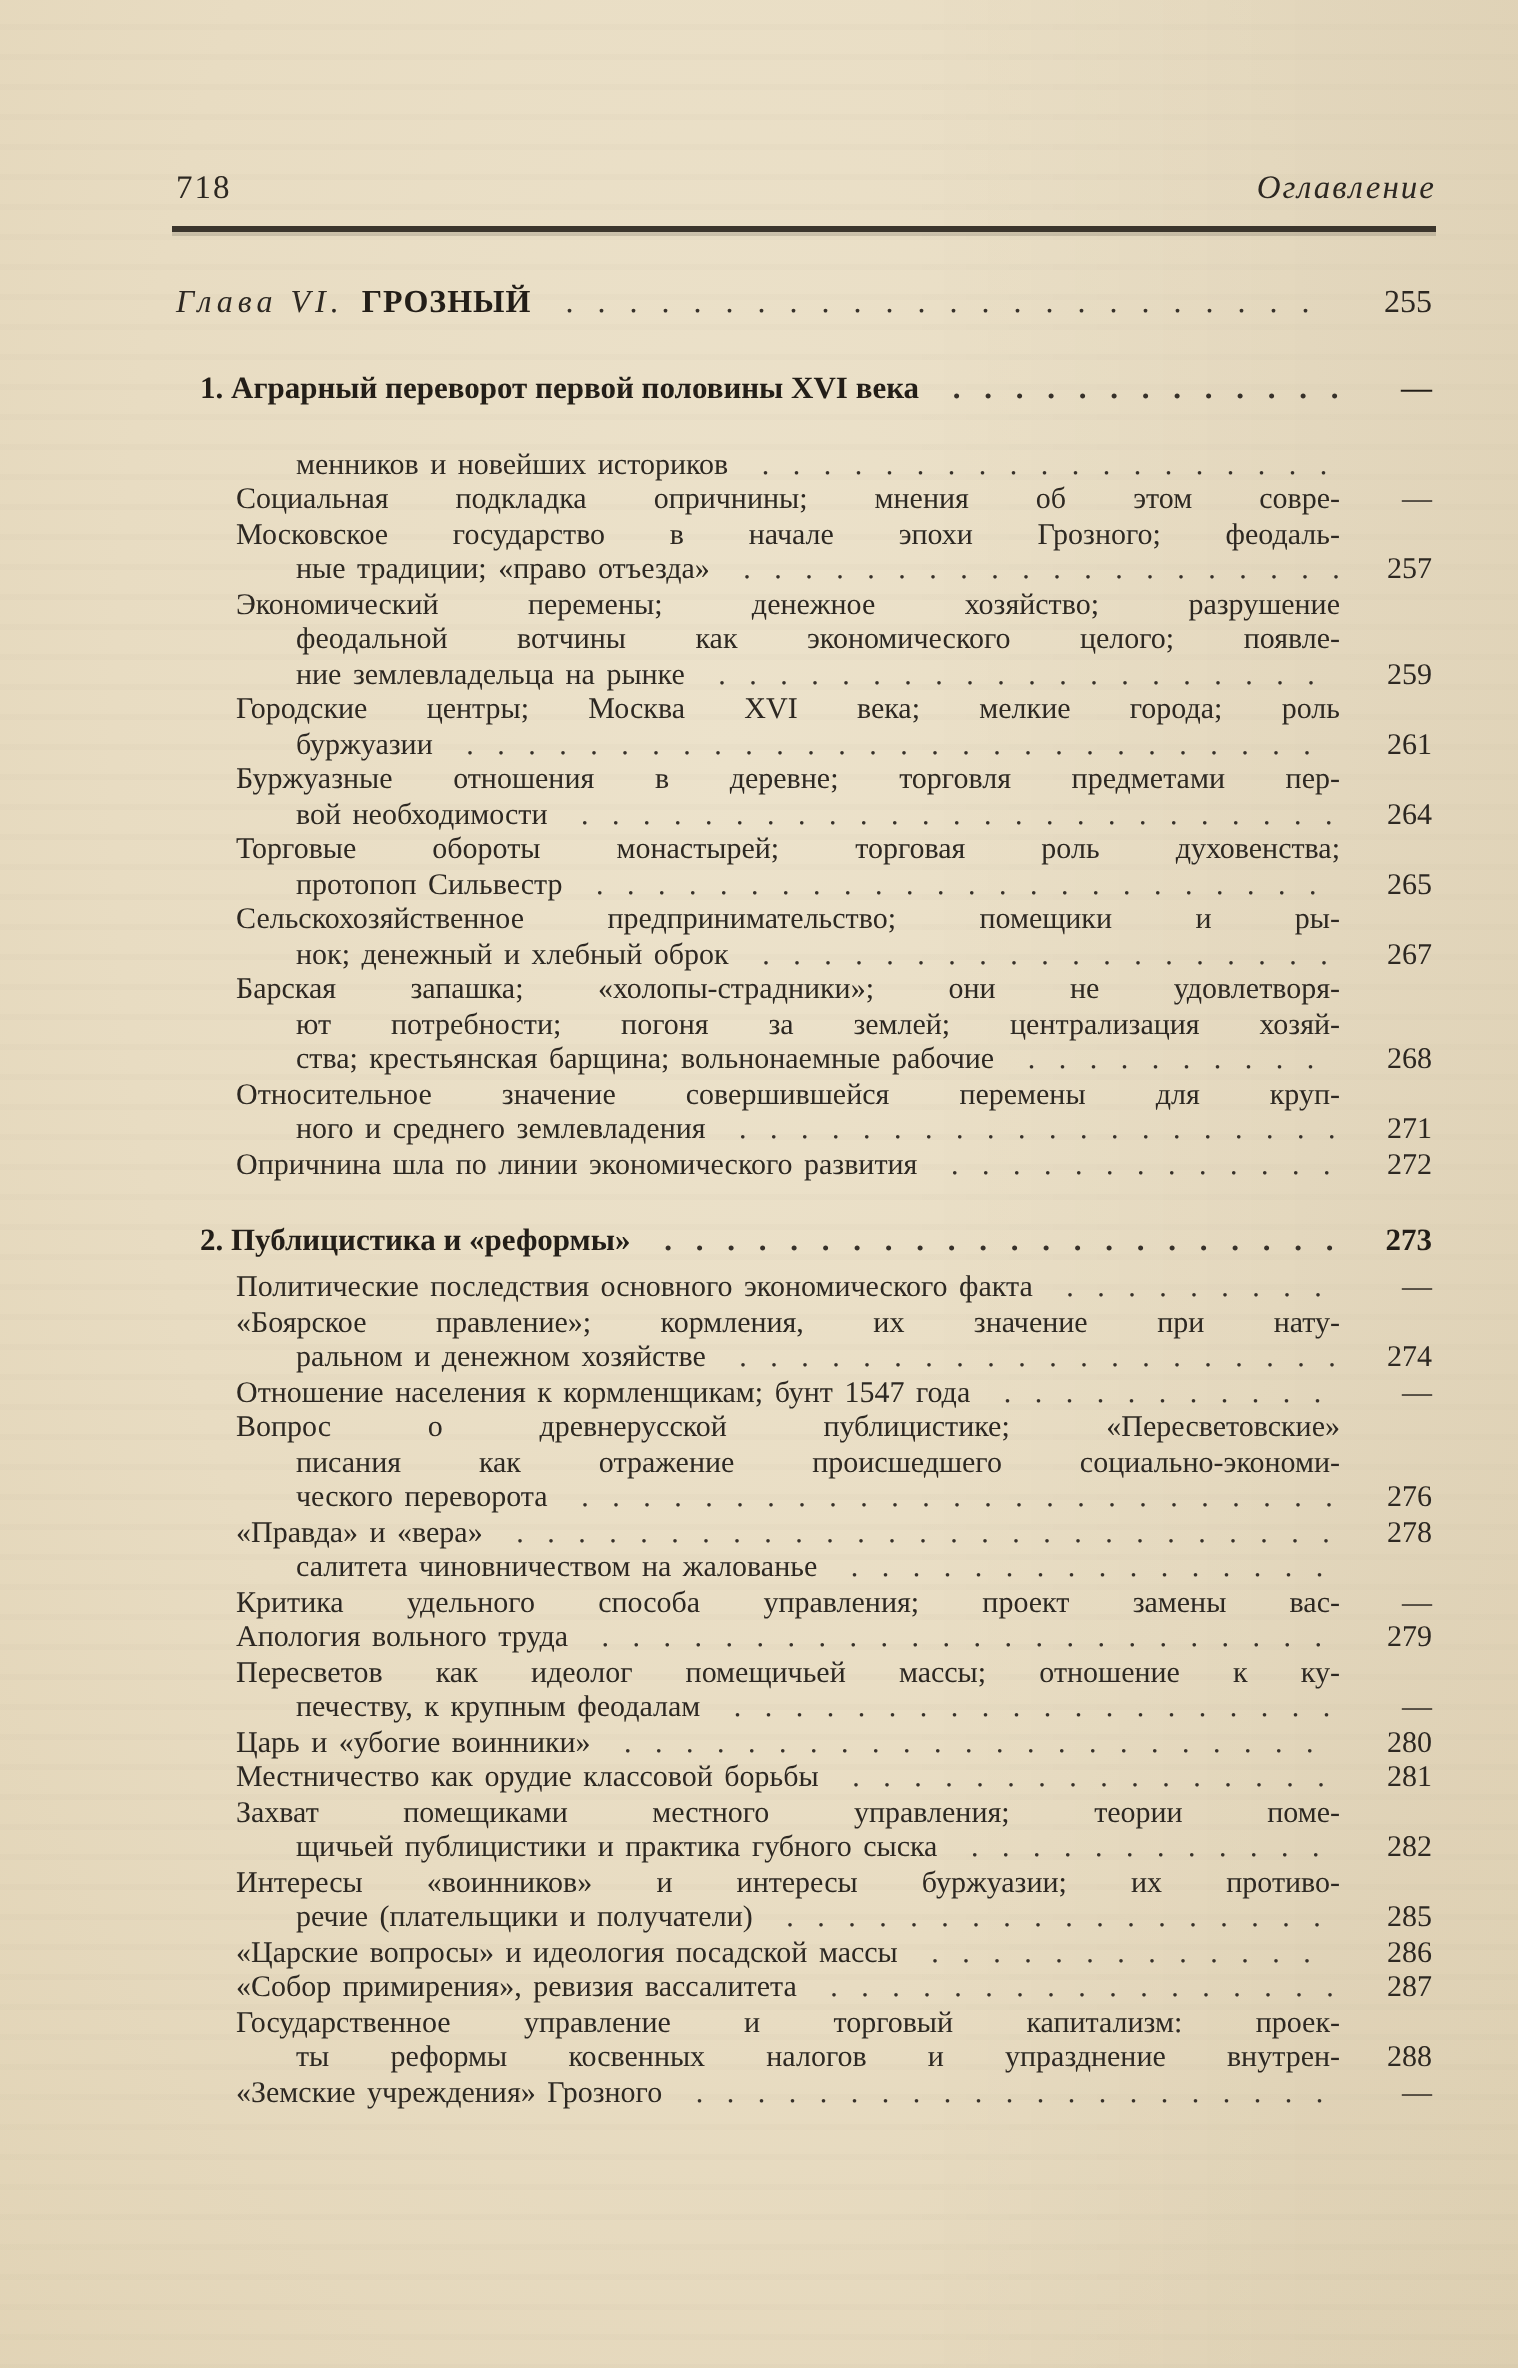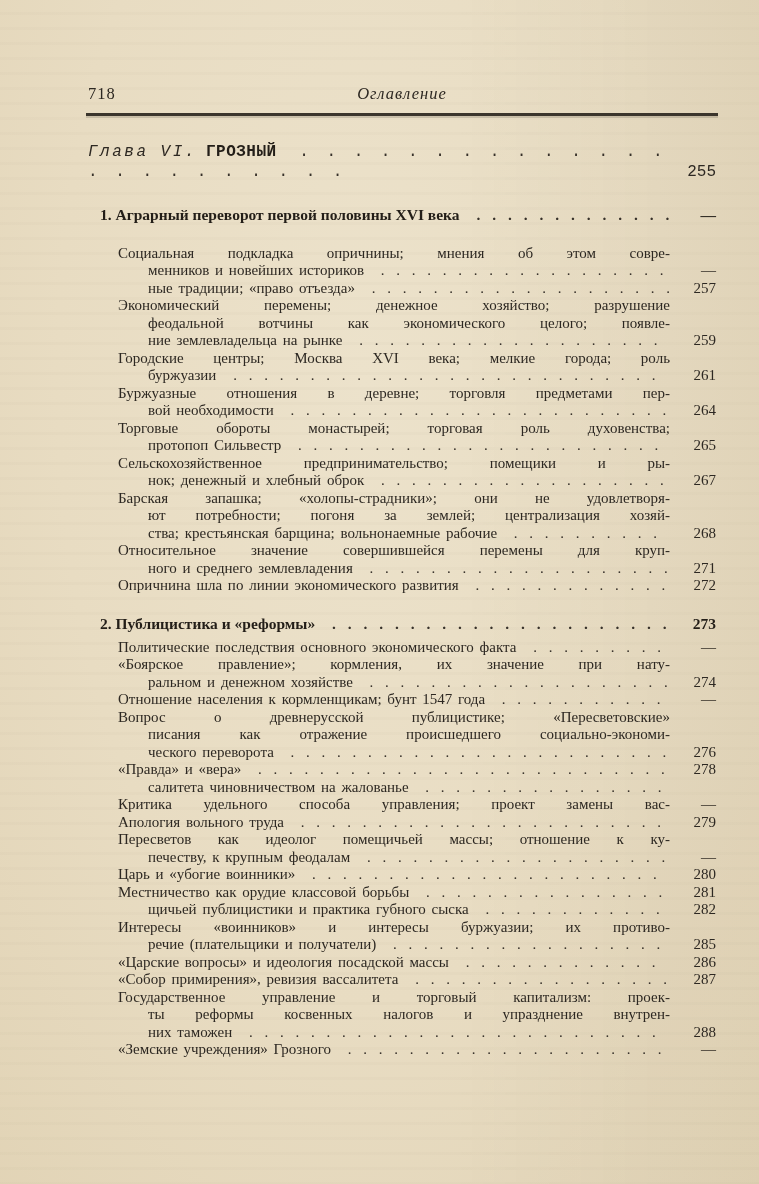--- a/index.html
+++ b/index.html
@@ -11,28 +11,28 @@
   }
   .bleed{ 
     position:absolute;inset:0;pointer-events:none;opacity:.5;
     background:
       repeating-linear-gradient(180deg, rgba(121,109,86,0) 0 12px, rgba(121,109,86,.05) 12px 15px),
       linear-gradient(270deg, rgba(110,98,75,.07) 0 14%, rgba(110,98,75,0) 40%);
   }
   .sheet{position:absolute;left:86px;top:84px;width:632px;}
   header{position:relative;height:22px;font-size:16.5px;}
   .folio{position:absolute;left:2px;top:0;letter-spacing:1px;}
-  .running{position:absolute;left:0;right:0;text-align:center;font-style:italic;letter-spacing:1px;}
+  .running{position:absolute;left:0;right:0;text-align:right;font-style:italic;letter-spacing:1px;}
   .rule{margin-top:7px;height:2.5px;background:#3b352c;box-shadow:0 2px 0 rgba(59,53,44,.18);}
 
   .row{position:relative;padding-right:48px;line-height:17.5px;font-size:15px;}
   .pg{position:absolute;right:2px;bottom:0;width:44px;text-align:right;}
   .dots{word-spacing:8px;padding-left:5px;color:#37312a;}
 
-  .chapter{margin-top:26px;margin-left:2px;font-size:16px;line-height:20px;font-family:Liberation Mono, monospace;}
+  .chapter{margin-top:26px;margin-left:2px;font-size:16px;line-height:20px;}
   .ch-label{font-style:italic;letter-spacing:2.5px;}
   .ch-title{font-weight:bold;margin-left:9px;letter-spacing:.5px;color:#231e18;}
 
   .sec-head{font-weight:bold;margin-left:14px;font-size:15.5px;line-height:19px;color:#231e18;}
   .sec-head-1{margin-top:23px;margin-bottom:21px;}
   .sec-head-2{margin-top:19px;margin-bottom:6px;}
 
   .entry{margin-left:32px;word-spacing:2px;}
   .entry .cont{padding-left:30px;}
   .jl{text-align:justify;text-align-last:justify;}
@@ -46,25 +46,26 @@
 <div class="sheet">
   <header>
     <span class="folio">718</span>
     <span class="running">Оглавление</span>
   </header>
   <div class="rule"></div>
   <main id="toc">
       <div class="row chapter"><span class="ch-label">Глава VI.</span><span class="ch-title">ГРОЗНЫЙ</span><span class="dots"> . . . . . . . . . . . . . . . . . . . . . . . .</span><span class="pg">255</span></div>
       <div class="row sec-head sec-head-1"><span>1. Аграрный переворот первой половины XVI века</span><span class="dots"> . . . . . . . . . . . . .</span><span class="pg">—</span></div>
       <div class="row entry">
+        <div class="line last cont">менников и новейших историков<span class="dots"> . . . . . . . . . . . . . . . . . . .</span></div>
         <div class="line jl first">Социальная подкладка опричнины; мнения об этом совре-</div>
-        <div class="line last cont">менников и новейших историков<span class="dots"> . . . . . . . . . . . . . . . . . . .</span></div>
         <span class="pg">—</span>
       </div>
       <div class="row entry">
+        <div class="line jl first">Московское государство в начале эпохи Грозного; феодаль-</div>
         <div class="line last cont">ные традиции; «право отъезда»<span class="dots"> . . . . . . . . . . . . . . . . . . . .</span></div>
         <span class="pg">257</span>
       </div>
       <div class="row entry">
         <div class="line jl first">Экономический перемены; денежное хозяйство; разрушение</div>
         <div class="line jl cont">феодальной вотчины как экономического целого; появле-</div>
         <div class="line last cont">ние землевладельца на рынке<span class="dots"> . . . . . . . . . . . . . . . . . . . .</span></div>
         <span class="pg">259</span>
       </div>
       <div class="row entry">
@@ -142,40 +143,40 @@
       </div>
       <div class="row entry">
         <div class="line last first">Царь и «убогие воинники»<span class="dots"> . . . . . . . . . . . . . . . . . . . . . . .</span></div>
         <span class="pg">280</span>
       </div>
       <div class="row entry">
         <div class="line last first">Местничество как орудие классовой борьбы<span class="dots"> . . . . . . . . . . . . . . . .</span></div>
         <span class="pg">281</span>
       </div>
       <div class="row entry">
+        <div class="line jl first">Захват помещиками местного управления; теории поме-</div>
         <div class="line last cont">щичьей публицистики и практика губного сыска<span class="dots"> . . . . . . . . . . . .</span></div>
         <span class="pg">282</span>
       </div>
       <div class="row entry">
         <div class="line jl first">Интересы «воинников» и интересы буржуазии; их противо-</div>
         <div class="line last cont">речие (плательщики и получатели)<span class="dots"> . . . . . . . . . . . . . . . . . .</span></div>
         <span class="pg">285</span>
       </div>
       <div class="row entry">
         <div class="line last first">«Царские вопросы» и идеология посадской массы<span class="dots"> . . . . . . . . . . . . .</span></div>
         <span class="pg">286</span>
       </div>
       <div class="row entry">
         <div class="line last first">«Собор примирения», ревизия вассалитета<span class="dots"> . . . . . . . . . . . . . . . . .</span></div>
         <span class="pg">287</span>
       </div>
       <div class="row entry">
         <div class="line jl first">Государственное управление и торговый капитализм: проек-</div>
         <div class="line jl cont">ты реформы косвенных налогов и упразднение внутрен-</div>
-        <div class="line last cont">них таможен<span class="dots"> . . . . . . . . . . . . . . . . . . . . . . . . . . .</span></div>
         <span class="pg">288</span>
       </div>
       <div class="row entry">
         <div class="line last first">«Земские учреждения» Грозного<span class="dots"> . . . . . . . . . . . . . . . . . . . . .</span></div>
         <span class="pg">—</span>
       </div>
     </main>
 </div>
 
 </body></html>

